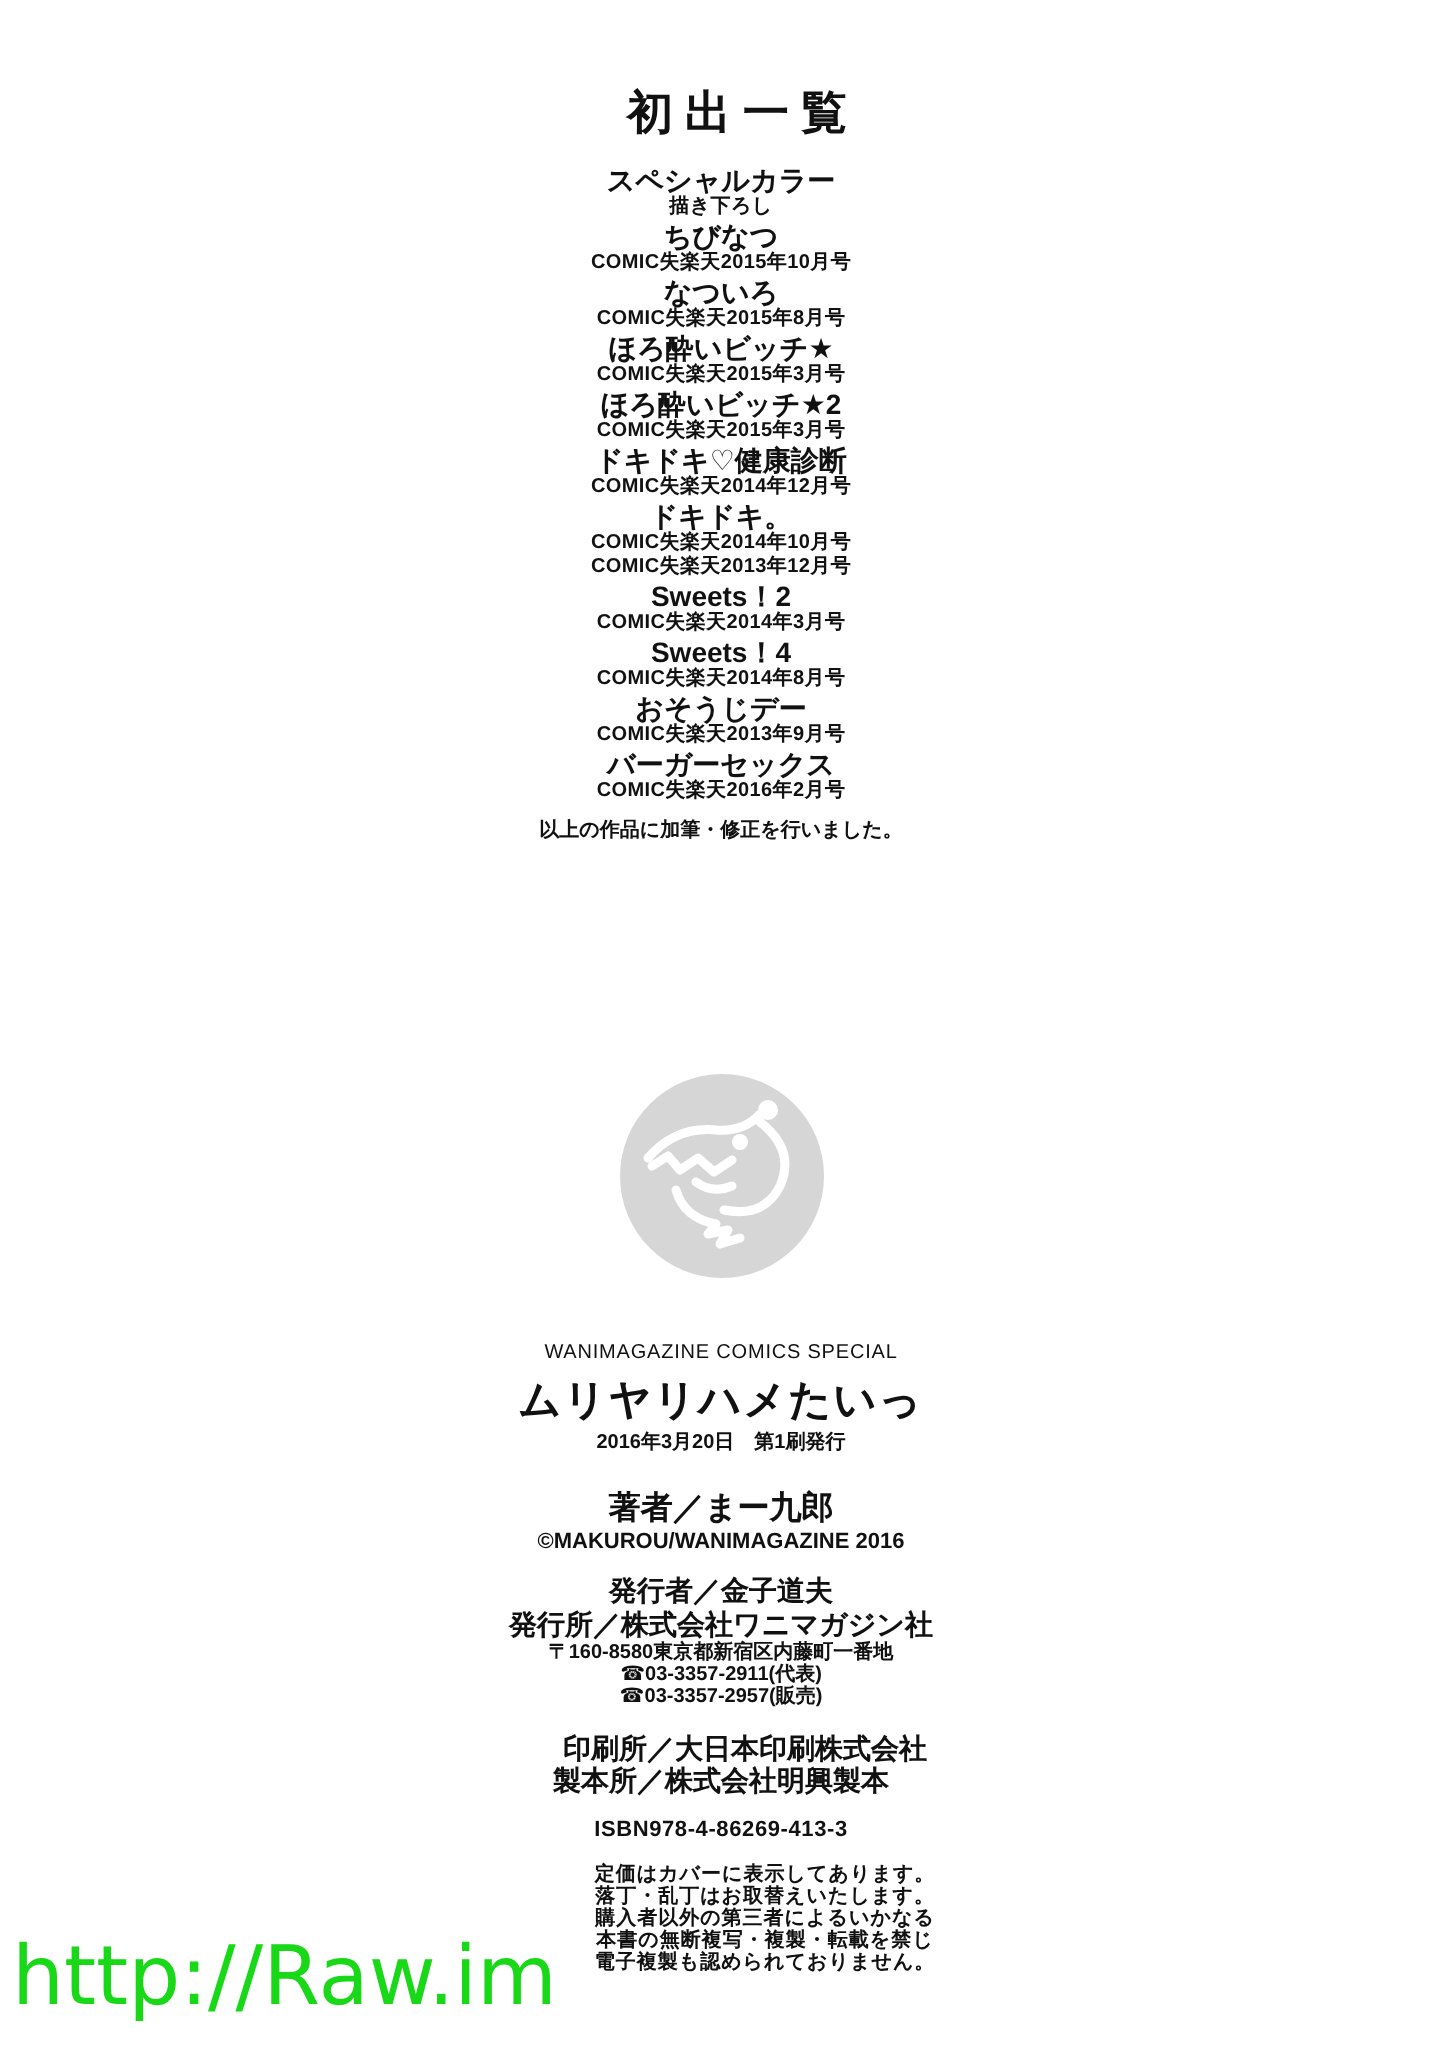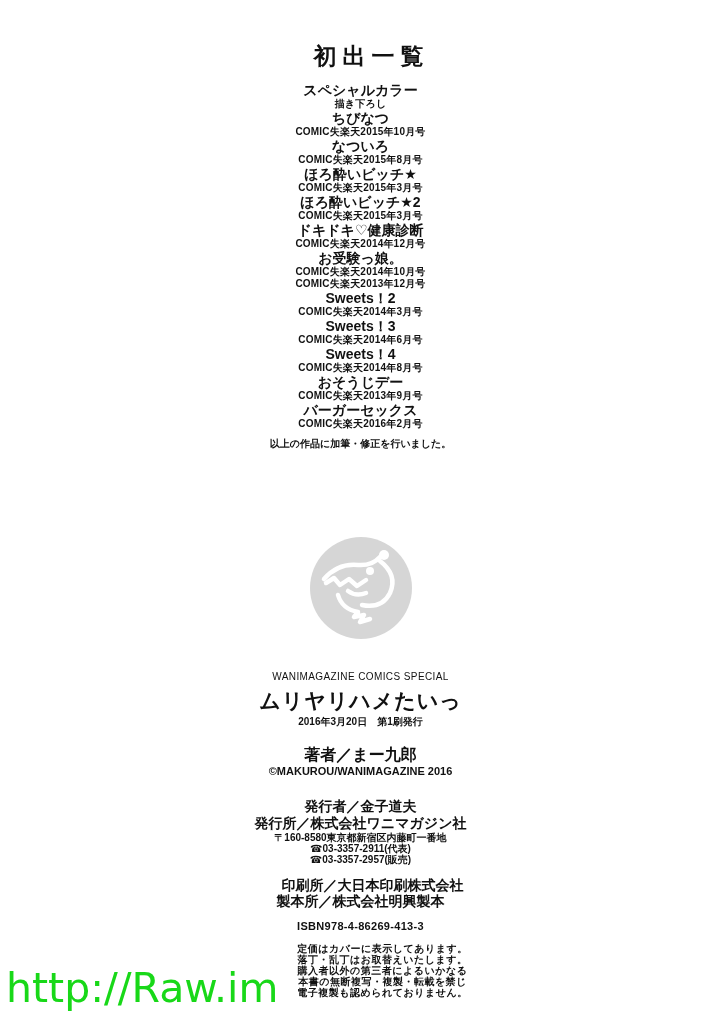--- a/index.html
+++ b/index.html
@@ -26,21 +26,21 @@
   #logo-wrap{top:535px;}
 
   
   #colophon{top:671px;}
   #colophon div{white-space:nowrap;}
   .c-label   {font-size:10px;font-weight:400;line-height:12px;letter-spacing:.4px;}
   .c-title   {font-size:21px;font-weight:700;line-height:24px;margin-top:6px;letter-spacing:1px;}
   .c-edition {font-size:10px;font-weight:700;line-height:13px;margin-top:2px;}
   .c-author  {font-size:16px;font-weight:700;line-height:19px;margin-top:17px;}
   .c-copy    {font-size:11px;font-weight:700;line-height:13px;margin-top:1px;}
-  .c-pubperson{font-size:14px;font-weight:700;line-height:17px;margin-top:20px;}
+  .c-pubperson{font-size:14px;font-weight:700;line-height:17px;margin-top:9px;}
   .c-publisher{font-size:14px;font-weight:700;line-height:16px;}
   .c-address {font-size:10px;font-weight:700;line-height:11px;margin-top:1px;}
   .c-tel     {font-size:10px;font-weight:700;line-height:11px;}
   .c-printer {font-size:14px;font-weight:700;line-height:16px;margin-top:12px;padding-left:24px;}
   .c-binder  {font-size:14px;font-weight:700;line-height:16px;}
   .c-isbn    {font-size:11px;font-weight:700;line-height:13px;margin-top:11px;letter-spacing:.3px;}
   .c-notice  {font-size:10px;font-weight:700;line-height:11px;letter-spacing:.5px;margin-left:44px;}
   .c-notice.first{margin-top:10px;}
 
   
@@ -74,33 +74,29 @@
   </div>
   <div class="entry">
     <div class="entry-title">ほろ酔いビッチ★2</div>
     <div class="entry-source">COMIC失楽天2015年3月号</div>
   </div>
   <div class="entry">
     <div class="entry-title">ドキドキ♡健康診断</div>
     <div class="entry-source">COMIC失楽天2014年12月号</div>
   </div>
   <div class="entry">
-    <div class="entry-title">お受験っ娘。</div>
+    <div class="entry-title">ドキドキ。</div>
     <div class="entry-source">COMIC失楽天2014年10月号</div>
   </div>
   <div class="entry">
     <div class="entry-source">COMIC失楽天2013年12月号</div>
   </div>
   <div class="entry">
     <div class="entry-title">Sweets！2</div>
     <div class="entry-source">COMIC失楽天2014年3月号</div>
-  </div>
-  <div class="entry">
-    <div class="entry-title">Sweets！3</div>
-    <div class="entry-source">COMIC失楽天2014年6月号</div>
   </div>
   <div class="entry">
     <div class="entry-title">Sweets！4</div>
     <div class="entry-source">COMIC失楽天2014年8月号</div>
   </div>
   <div class="entry">
     <div class="entry-title">おそうじデー</div>
     <div class="entry-source">COMIC失楽天2013年9月号</div>
   </div>
   <div class="entry">

